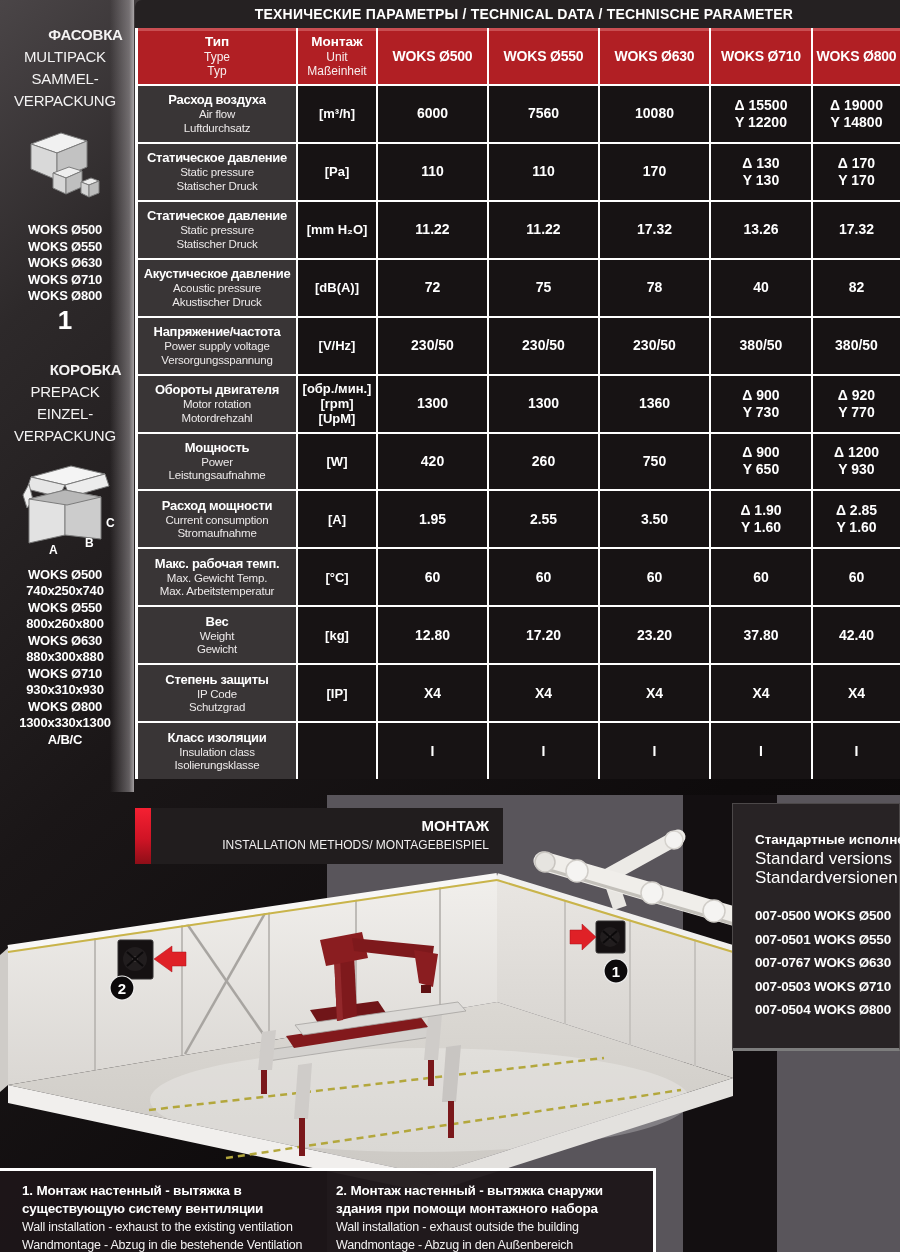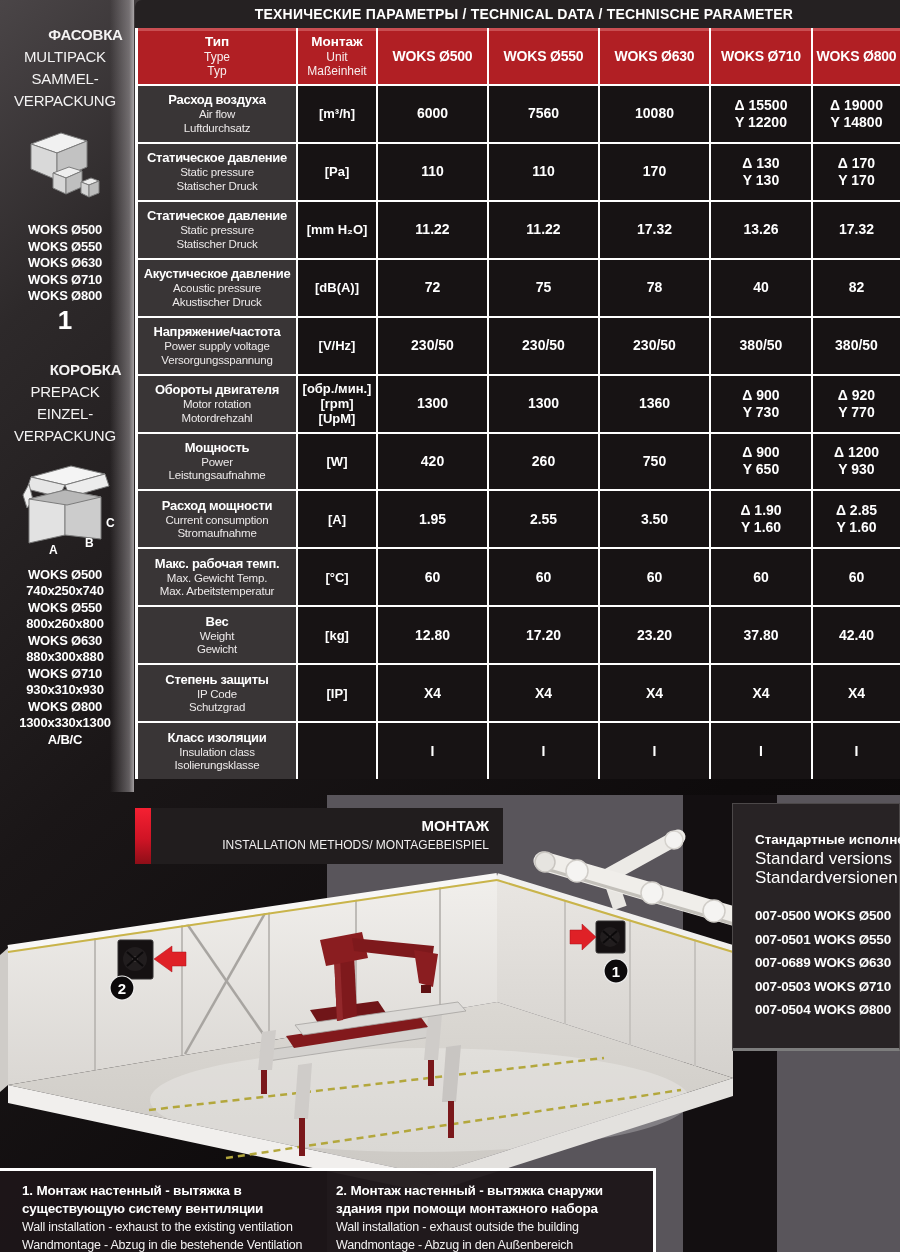--- a/index.html
+++ b/index.html
@@ -465,21 +465,21 @@
 
   <div class="abs standards">
     <div class="std-title" id="std-title">
         <div class="first">Стандартные исполнения</div>
         <div>Standard versions</div>
         <div>Standardversionen</div>
       </div>
     <div class="std-codes" id="std-codes">
         <div>007-0500 WOKS Ø500</div>
         <div>007-0501 WOKS Ø550</div>
-        <div>007-0689 WOKS Ø630</div>
+        <div>007-0767 WOKS Ø630</div>
         <div>007-0503 WOKS Ø710</div>
         <div>007-0504 WOKS Ø800</div>
       </div>
   </div>
 
   <div class="abs footnotes" id="fn-wrap">
       <div class="fn-col c1">
         <div class="fn-title">1. Монтаж настенный - вытяжка в существующую систему вентиляции</div>
         <div class="fn-line">Wall installation - exhaust to the existing ventilation</div>
         <div class="fn-line">Wandmontage - Abzug in die bestehende Ventilation</div>

